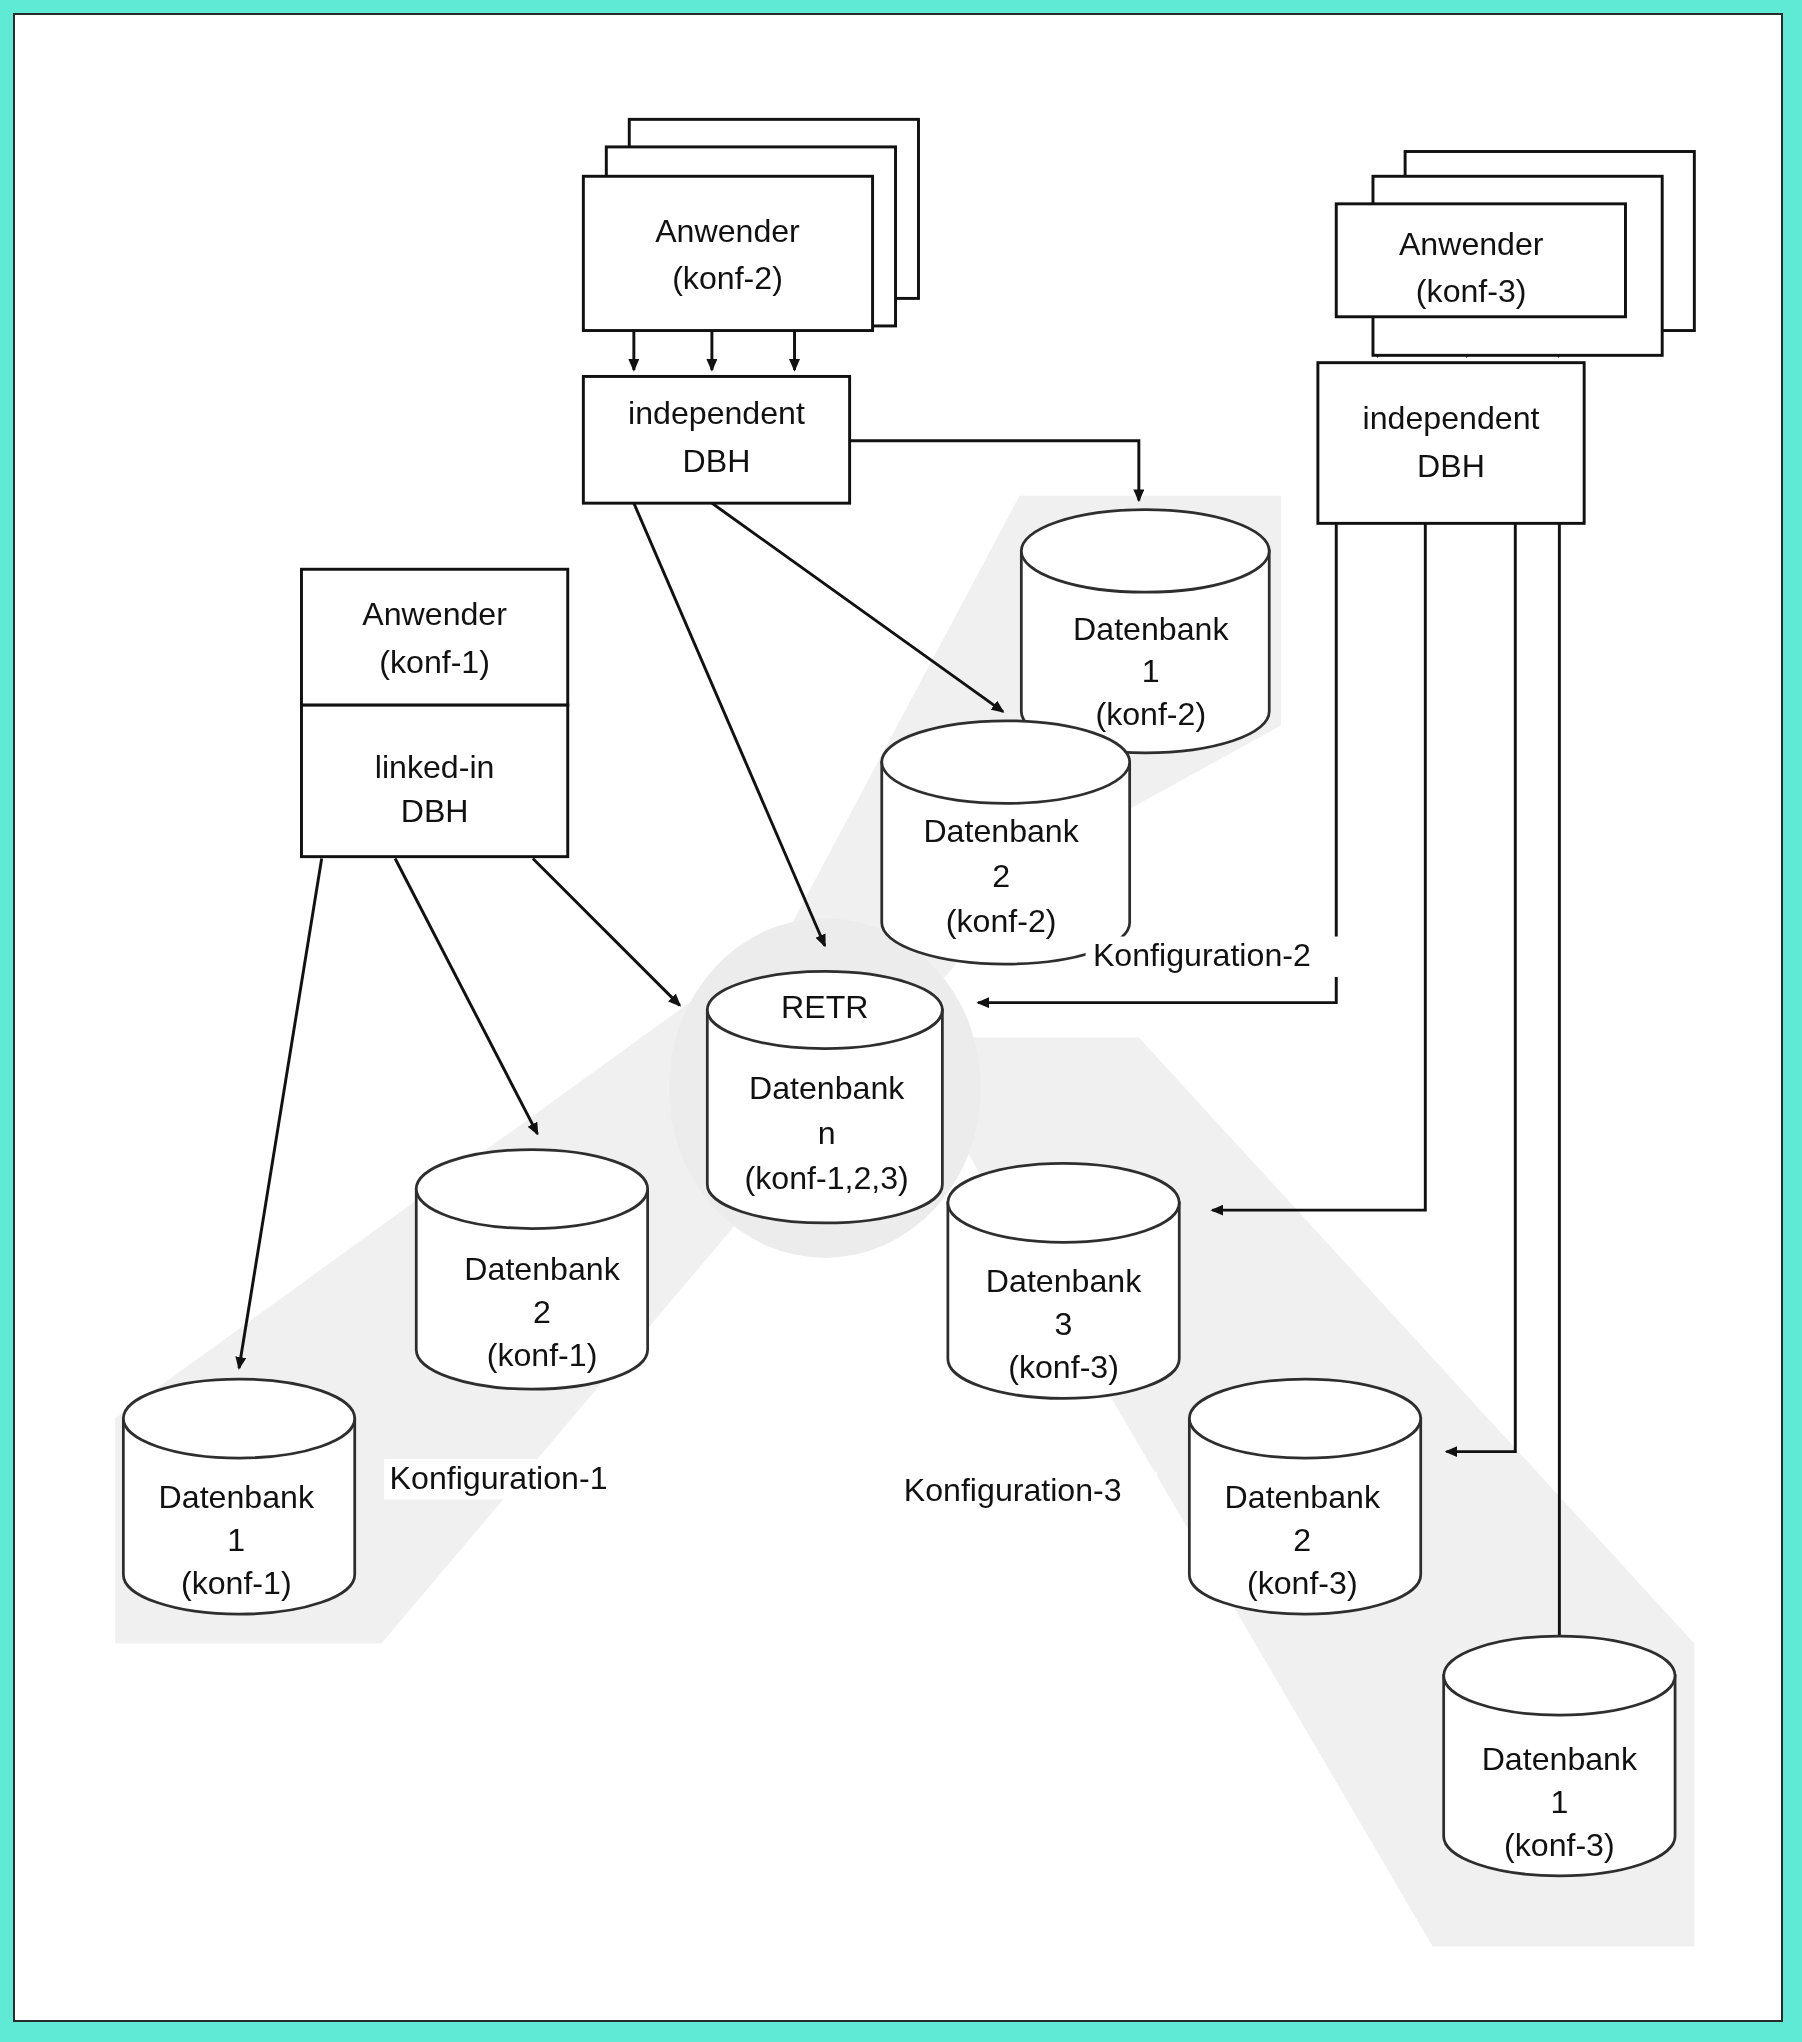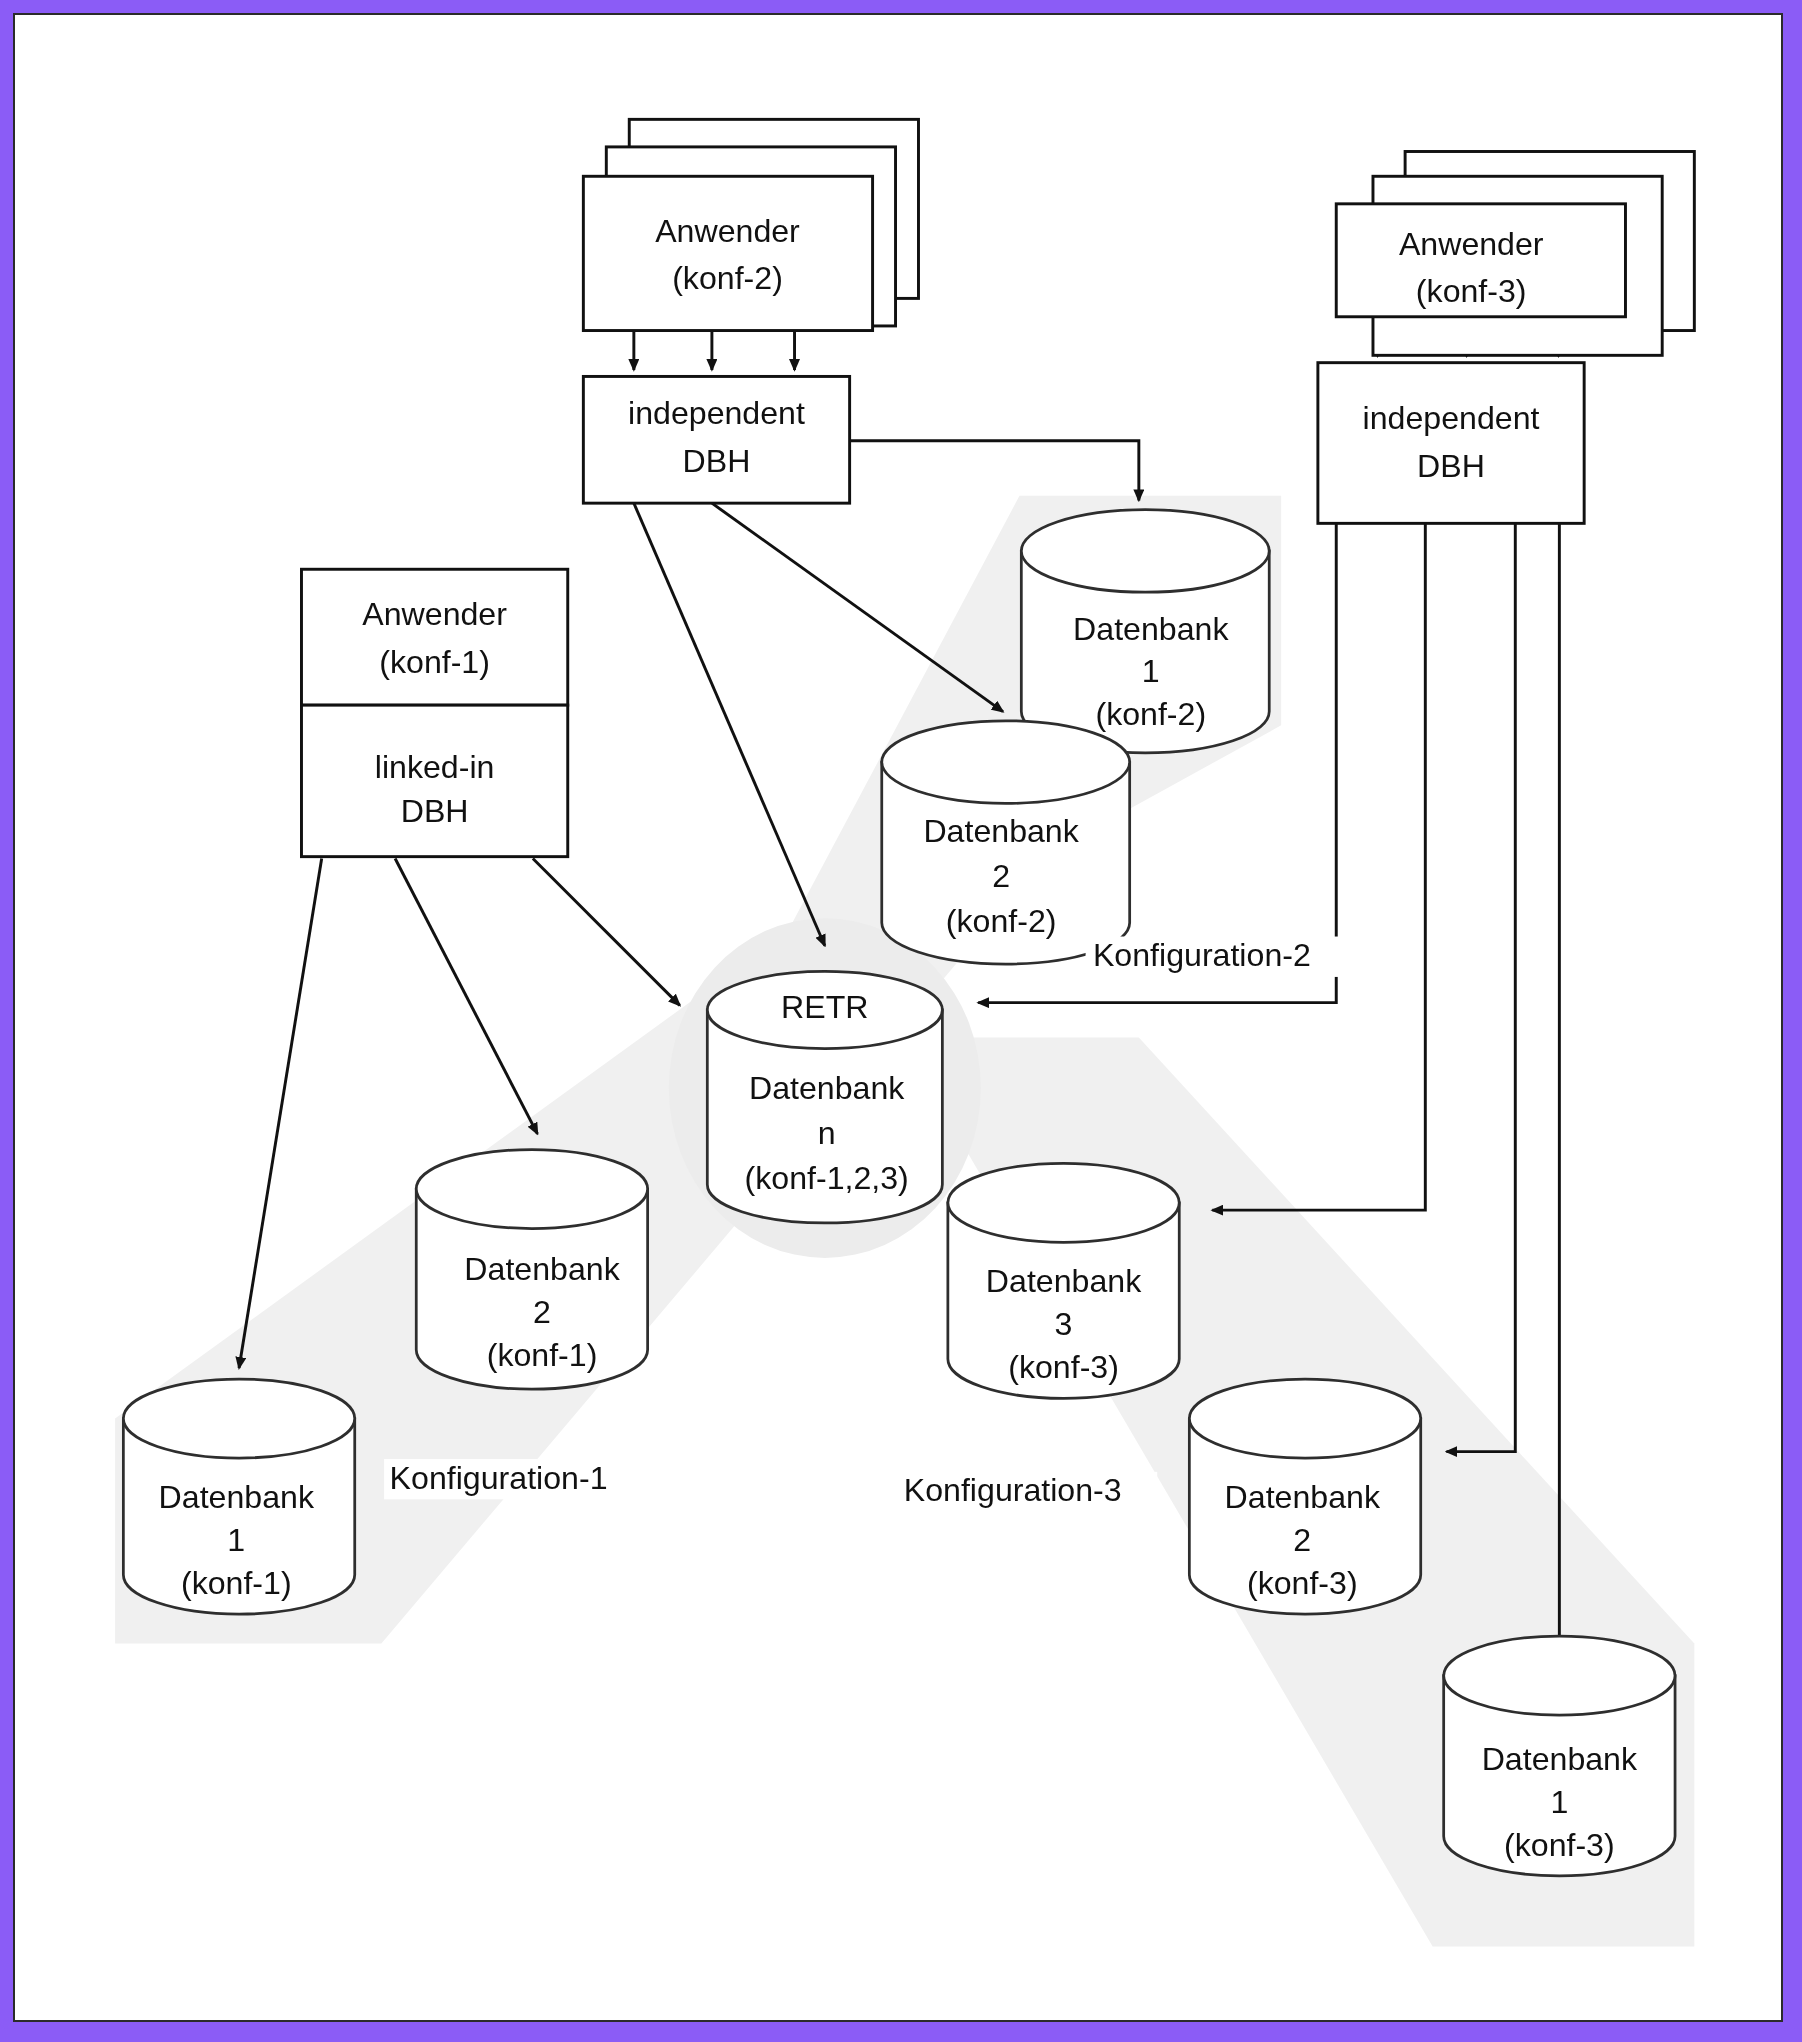--- a/index.html
+++ b/index.html
@@ -10,21 +10,21 @@
   body {
     width: 1803px;
     height: 2042px;
     font-family: "Liberation Sans", sans-serif;
     overflow: hidden;
   }
   #figure-root {
     position: relative;
     width: 1803px;
     height: 2042px;
-    background: #8b5cf6;
+    background: #5eead4;
   }
   .outer-frame {
     position: absolute;
     left: 13px;
     top: 13px;
     width: 1770px;
     height: 2009px;
     border: 2.8px solid #2b2b2b;
     box-sizing: border-box;
     background: #ffffff;

